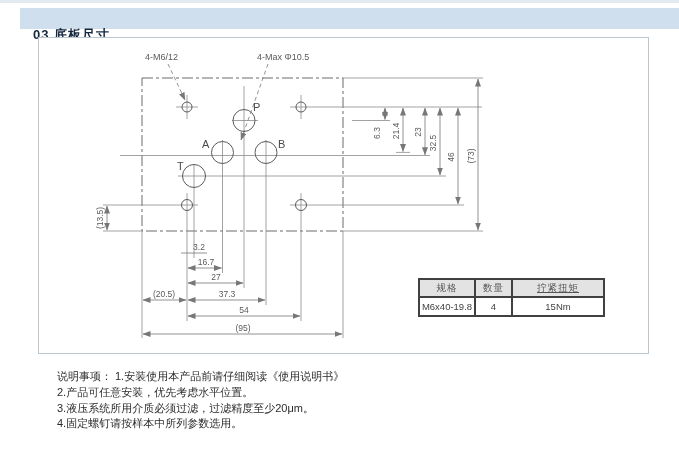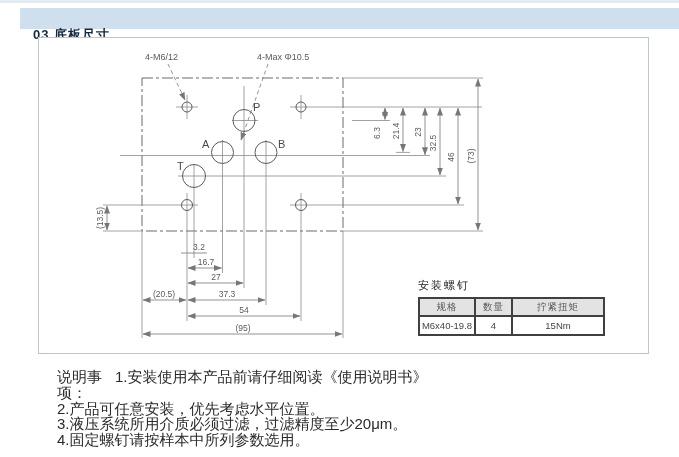--- a/index.html
+++ b/index.html
@@ -12,22 +12,22 @@
   .content-box{position:absolute;left:38px;top:37px;width:609px;height:315px;
                border:1px solid #bcc6cf;background:#fff;}
   .drawing-svg{position:absolute;left:38px;top:37px;}
   .screw-block{position:absolute;left:418px;top:278px;}
   .screw-title{font-size:11px;color:#222;letter-spacing:2px;margin-bottom:4px;}
   table.screw{border-collapse:collapse;background:#fff;}
   table.screw th,table.screw td{border:2px solid #404040;text-align:center;
       font-weight:normal;font-size:9.5px;color:#444;padding:0;}
   table.screw th{background:#e3e3e3;height:16px;color:#555;letter-spacing:1px;}
   table.screw td{height:17px;}
-  .col-spec{width:54px;} .col-qty{width:35px;} .col-torque{width:90px;}
-  .notes{position:absolute;left:57px;top:369px;font-size:15px;color:#2b2b2b;line-height:15.8px;}
+  .col-spec{width:54px;} .col-qty{width:35px;} .col-torque{width:90px;text-decoration:underline;}
+  .notes{position:absolute;left:57px;top:369px;font-size:11px;color:#2b2b2b;line-height:15.8px;}
   .notes-row{display:flex;}
   .notes-label{width:58px;flex:0 0 58px;}
   .notes-item-cont{}
   svg text{fill:#5a5a5a;font-family:"Liberation Sans","DejaVu Sans",sans-serif;}
   text.dim{font-size:8.5px;}
   text.callout{font-size:9px;}
   text.port{font-size:11px;fill:#4a4a4a;}
 </style>
 </head>
 <body>
@@ -126,21 +126,20 @@
   <text class="dim" x="380" y="133" text-anchor="middle" transform="rotate(-90 380 133)">6.3</text>
   <text class="dim" x="399" y="131" text-anchor="middle" transform="rotate(-90 399 131)">21.4</text>
   <text class="dim" x="421" y="132" text-anchor="middle" transform="rotate(-90 421 132)">23</text>
   <text class="dim" x="436" y="143" text-anchor="middle" transform="rotate(-90 436 143)">32.5</text>
   <text class="dim" x="454" y="157" text-anchor="middle" transform="rotate(-90 454 157)">46</text>
   <text class="dim" x="474" y="156" text-anchor="middle" transform="rotate(-90 474 156)">(73)</text>
   <text class="dim" x="103" y="218" text-anchor="middle" transform="rotate(-90 103 218)">(13.5)</text>
 </svg>
 
 <div class="screw-block">
-  <div class="screw-title">安装螺钉</div>
   <table class="screw">
     <tbody>
         <tr>
       <th class="col-spec">规格</th>
       <th class="col-qty">数量</th>
       <th class="col-torque">拧紧扭矩</th>
     </tr>
     <tr>
       <td>M6x40-19.8</td>
       <td>4</td>

